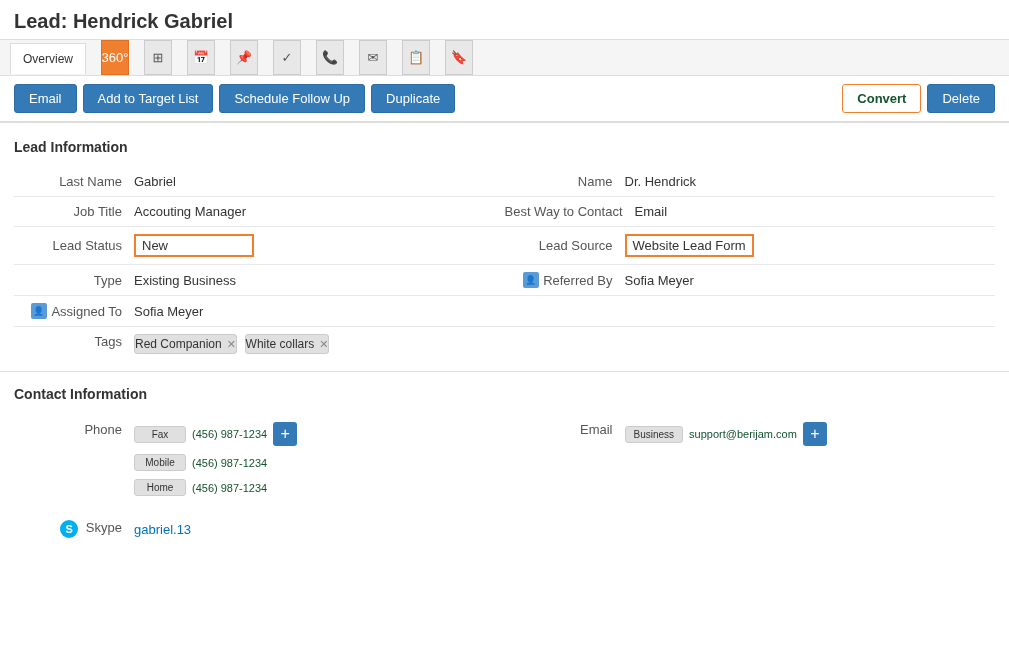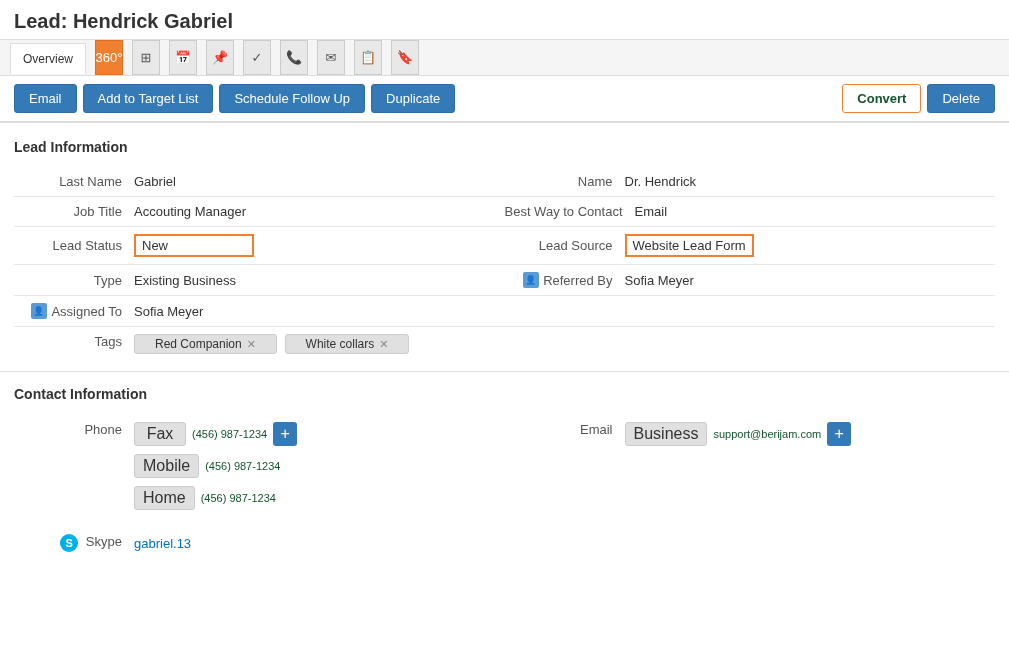--- a/index.html
+++ b/index.html
@@ -1,21 +1,21 @@
 <!DOCTYPE html>
 <html><head>
   <meta charset="utf-8">
   <style>
     * { box-sizing: border-box; margin: 0; padding: 0; }
     body { font-family: Arial, sans-serif; font-size: 13px; background: #fff; color: #333; }
 
     .page-header { padding: 10px 14px 6px; border-bottom: 1px solid #ddd; }
     .page-title { font-size: 20px; font-weight: bold; color: #333; }
 
-    .tab-bar { display: flex; align-items: center; background: #f5f5f5; border-bottom: 1px solid #ddd; padding: 0 10px; gap: 9px; }
+    .tab-bar { display: flex; align-items: center; background: #f5f5f5; border-bottom: 1px solid #ddd; padding: 0 10px; gap: 15px; }
     .tab-item { padding: 8px 12px; cursor: pointer; font-size: 12px; color: #555; border: 1px solid transparent; background: #e8e8e8; border-bottom: none; margin-bottom: -1px; }
     .tab-item.active { background: #fff; border-color: #ddd; border-bottom-color: #fff; color: #333; }
     .tab-icon { width: 28px; height: 35px; background: #e8e8e8; border: 1px solid #ccc; display: inline-flex; align-items: center; justify-content: center; cursor: pointer; font-size: 13px; color: #555; }
     .tab-icon.orange { background: #f08030; border-color: #e07020; color: #fff; }
 
     .action-bar { display: flex; align-items: center; padding: 8px 14px; border-bottom: 1px solid #ddd; gap: 6px; }
     .action-bar-right { margin-left: auto; display: flex; gap: 6px; }
     .btn { padding: 6px 14px; font-size: 13px; cursor: pointer; border-radius: 3px; border: 1px solid; font-weight: normal; }
     .btn-default { background: #337ab7; border-color: #2e6da4; color: #fff; }
     .btn-convert { background: #fff; border-color: #f08030; color: #14532d; font-weight: bold; }
@@ -25,30 +25,30 @@
     .section-title { font-size: 14px; font-weight: bold; margin-bottom: 12px; }
 
     .field-row { display: flex; width: 100%; border-bottom: 1px solid #e8e8e8; }
     .field-row:last-child { border-bottom: none; }
     .field-half { display: flex; align-items: center; width: 50%; padding: 7px 0; }
     .field-label { text-align: right; min-width: 120px; padding-right: 12px; color: #555; font-size: 13px; white-space: nowrap; }
     .field-value { color: #333; font-size: 13px; flex: 1; }
 
     .highlighted-field { border: 2px solid #f08030; padding: 2px 6px; display: inline-block; min-width: 120px; }
 
-    .tag { display: inline-flex; align-items: center; background: #e0e0e0; border: 1px solid #ccc; border-radius: 3px; padding: 2px 20px; font-size: 12px; margin-right: 4px; gap: 5px; }
+    .tag { display: inline-flex; align-items: center; background: #e0e0e0; border: 1px solid #ccc; border-radius: 3px; padding: 2px 0; font-size: 12px; margin-right: 4px; gap: 5px; }
     .tag-x { cursor: pointer; color: #888; font-size: 11px; }
 
     .assigned-icon { display: inline-block; width: 16px; height: 16px; background: #5b9bd5; border-radius: 2px; margin-right: 4px; vertical-align: middle; font-size: 9px; color: #fff; text-align: center; line-height: 16px; }
 
     .contact-section { padding: 14px; }
     .contact-label { text-align: right; min-width: 120px; padding: 8px 12px 8px 0; color: #555; white-space: nowrap; }
     .contact-values { flex: 1; padding: 4px 0; }
     .phone-entry { display: flex; align-items: center; padding: 4px 0; gap: 6px; }
-    .phone-type-badge { background: #e0e0e0; border: 1px solid #ccc; border-radius: 3px; padding: 2px 8px; font-size: 16px; min-width: 52px; text-align: center; }
+    .phone-type-badge { background: #e0e0e0; border: 1px solid #ccc; border-radius: 3px; padding: 2px 8px; font-size: 10px; min-width: 52px; text-align: center; }
     .phone-number { color: #14532d; font-size: 11px; }
     .add-btn { width: 24px; height: 24px; background: #337ab7; border: none; color: #fff; border-radius: 3px; cursor: pointer; font-size: 16px; display: flex; align-items: center; justify-content: center; }
 
     .skype-link { color: #0070c0; text-decoration: none; }
     .skype-icon { display: inline-block; width: 18px; height: 18px; background: #00aff0; border-radius: 50%; color: #fff; font-size: 11px; font-weight: bold; text-align: center; line-height: 18px; margin-right: 4px; vertical-align: middle; }
 
     .divider { border: none; border-top: 1px solid #ddd; margin: 0; }
   </style>
 </head>
 <body>

